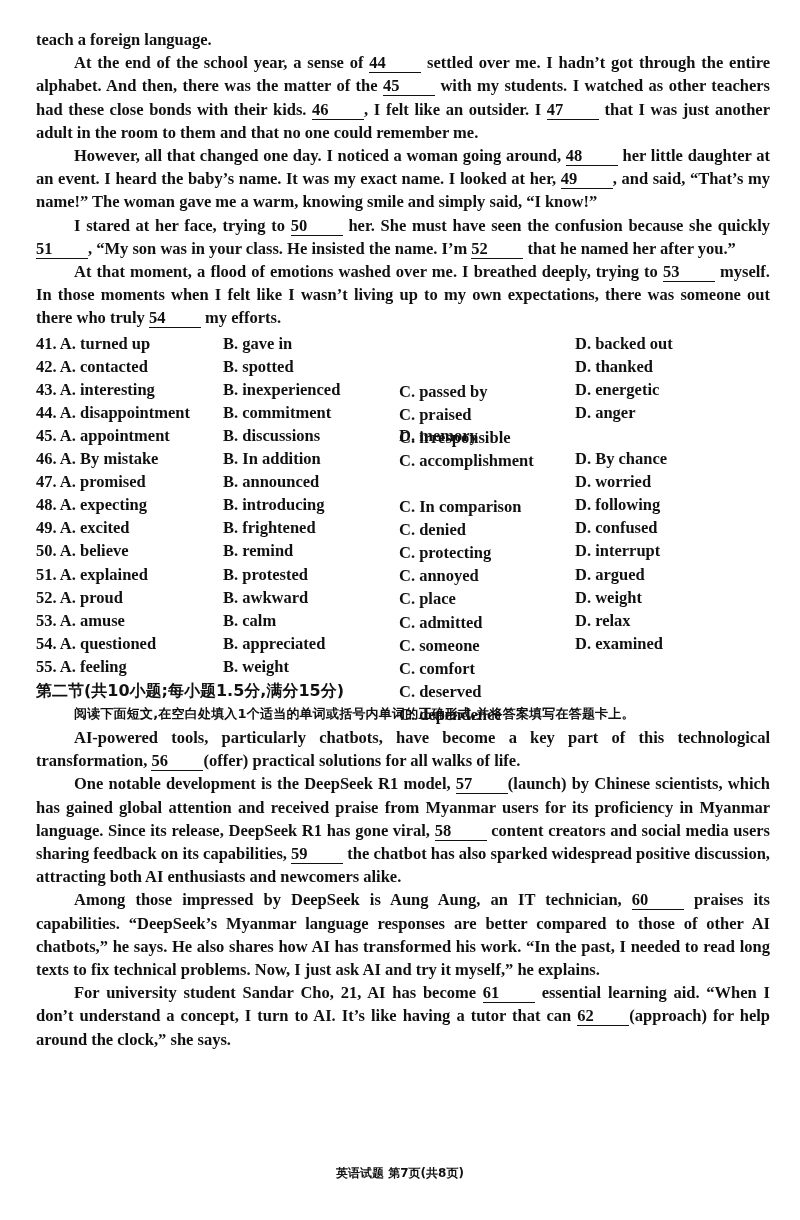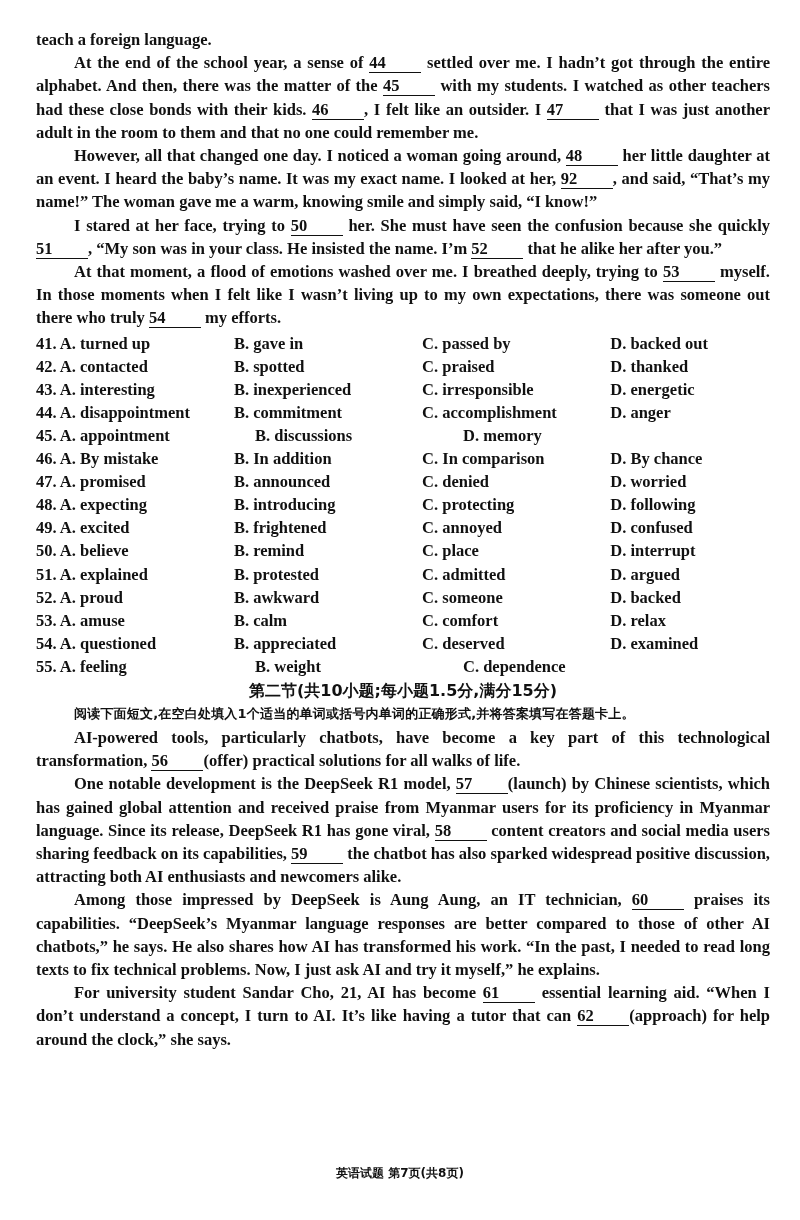--- a/index.html
+++ b/index.html
@@ -2,42 +2,42 @@
 <html><head>
 <meta charset="utf-8">
 <style>
   html, body { margin: 0; padding: 0; background: #ffffff; }
   body { width: 800px; height: 1220px; position: relative; overflow: hidden; color: #111; }
   .page { position: absolute; left: 36px; top: 28px; width: 734px; font-family: "Liberation Serif", "DejaVu Serif", serif; font-size: 16.5px; line-height: 23.2px; font-weight: bold; }
   .para { margin: 0; text-align: justify; text-align-last: left; }
   .para.indent { text-indent: 38px; }
   .blank { display: inline-block; min-width: 52px; border-bottom: 1.5px solid #111; text-align: center; line-height: 18px; text-indent: 0; font-weight: bold; }
   .options { margin-top: 2px; }
-  .opt-row { display: flex; height: 23.1px; line-height: 23.1px; gap: 32px; }
+  .opt-row { display: flex; height: 23.1px; line-height: 23.1px; }
   .opt-row span { display: inline-block; white-space: nowrap; }
   .c-a { width: 187px; }
   .c-b { width: 176px; }
-  .c-c { width: 176px; }
+  .c-c { width: 176px; margin-top: 48px; }
   .c-d { width: 180px; }
-  .section-head { font-family: "DejaVu Sans", sans-serif; font-size: 16px; font-weight: bold; line-height: 23px; margin-top: 1px; text-align: center; }
+  .section-head { font-family: "DejaVu Sans", sans-serif; font-size: 16px; font-weight: bold; line-height: 23px; margin-top: 1px; }
   .cn-instr { font-family: "DejaVu Sans", sans-serif; font-size: 13px; font-weight: bold; line-height: 24px; text-indent: 38px; margin: 0; letter-spacing: 0.2px; }
   .footer { position: absolute; left: 0; width: 800px; top: 1165px; text-align: center; font-family: "DejaVu Sans", sans-serif; font-size: 12px; font-weight: bold; }
 </style>
 </head>
 <body>
 
 <div class="page">
 
   <p class="para"><span>teach a foreign language.</span></p>
 
   <p class="para indent"><span>At the end of the school year, a sense of </span><span class="blank">44</span><span> settled over me. I hadn’t got through the entire alphabet. And then, there was the matter of the </span><span class="blank">45</span><span> with my students. I watched as other teachers had these close bonds with their kids. </span><span class="blank">46</span><span>, I felt like an outsider. I </span><span class="blank">47</span><span> that I was just another adult in the room to them and that no one could remember me.</span></p>
 
-  <p class="para indent"><span>However, all that changed one day. I noticed a woman going around, </span><span class="blank">48</span><span> her little daughter at an event. I heard the baby’s name. It was my exact name. I looked at her, </span><span class="blank">92</span><span>, and said, “That’s my name!” The woman gave me a warm, knowing smile and simply said, “I know!”</span></p>
+  <p class="para indent"><span>However, all that changed one day. I noticed a woman going around, </span><span class="blank">48</span><span> her little daughter at an event. I heard the baby’s name. It was my exact name. I looked at her, </span><span class="blank">49</span><span>, and said, “That’s my name!” The woman gave me a warm, knowing smile and simply said, “I know!”</span></p>
 
-  <p class="para indent"><span>I stared at her face, trying to </span><span class="blank">50</span><span> her. She must have seen the confusion because she quickly </span><span class="blank">51</span><span>, “My son was in your class. He insisted the name. I’m </span><span class="blank">52</span><span> that he alike her after you.”</span></p>
+  <p class="para indent"><span>I stared at her face, trying to </span><span class="blank">50</span><span> her. She must have seen the confusion because she quickly </span><span class="blank">51</span><span>, “My son was in your class. He insisted the name. I’m </span><span class="blank">52</span><span> that he named her after you.”</span></p>
 
   <p class="para indent"><span>At that moment, a flood of emotions washed over me. I breathed deeply, trying to </span><span class="blank">53</span><span> myself. In those moments when I felt like I wasn’t living up to my own expectations, there was someone out there who truly </span><span class="blank">54</span><span> my efforts.</span></p>
 
 
   <div class="options" id="options">
       <div class="opt-row">
         <span class="c-a">41. A. turned up</span>
         <span class="c-b">B. gave in</span>
         <span class="c-c">C. passed by</span>
         <span class="c-d">D. backed out</span>
@@ -98,21 +98,21 @@
       <div class="opt-row">
         <span class="c-a">51. A. explained</span>
         <span class="c-b">B. protested</span>
         <span class="c-c">C. admitted</span>
         <span class="c-d">D. argued</span>
       </div>
       <div class="opt-row">
         <span class="c-a">52. A. proud</span>
         <span class="c-b">B. awkward</span>
         <span class="c-c">C. someone</span>
-        <span class="c-d">D. backed</span>
+        <span class="c-d">D. weight</span>
       </div>
       <div class="opt-row">
         <span class="c-a">53. A. amuse</span>
         <span class="c-b">B. calm</span>
         <span class="c-c">C. comfort</span>
         <span class="c-d">D. relax</span>
       </div>
       <div class="opt-row">
         <span class="c-a">54. A. questioned</span>
         <span class="c-b">B. appreciated</span>

